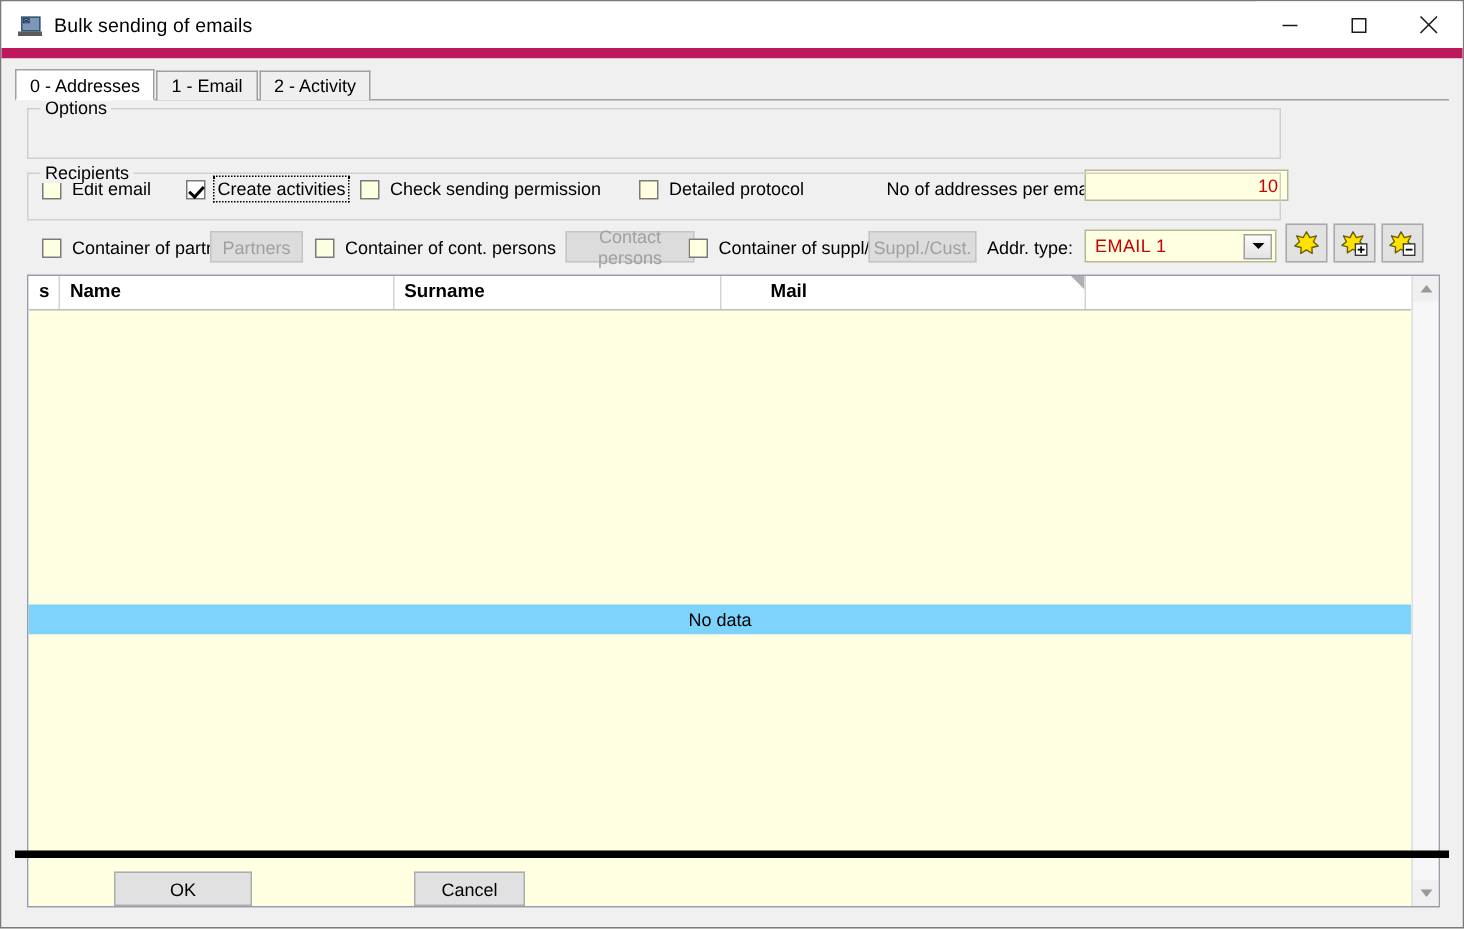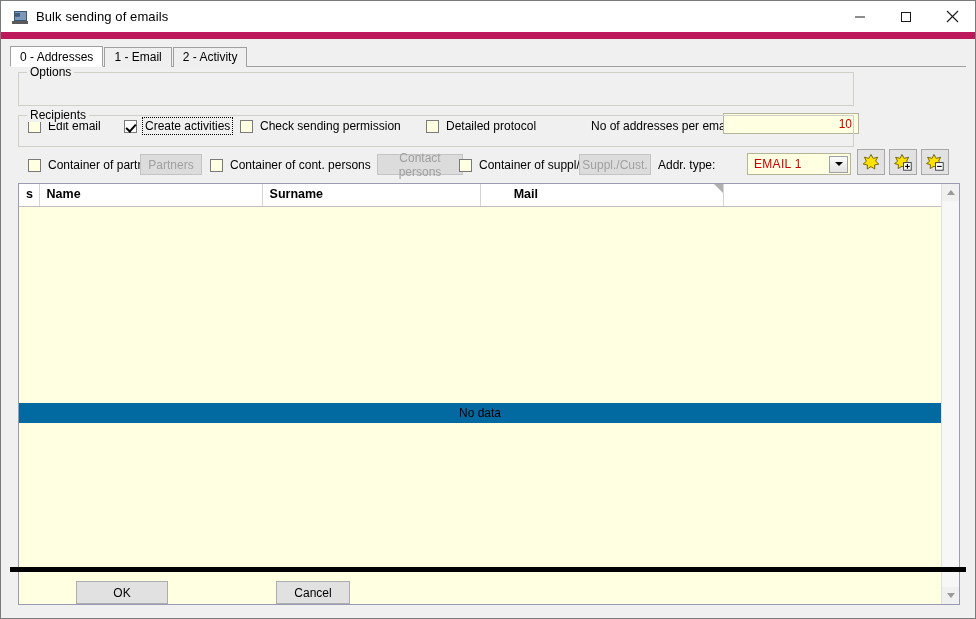--- a/index.html
+++ b/index.html
@@ -337,21 +337,21 @@
     width: 0; height: 0;
     border-top: 9px solid #b0b0b0;
     border-left: 9px solid transparent;
   }
   .grid-body-top {
     flex: 0 0 196px;
     background: #ffffe1;
   }
   .grid-nodata {
     flex: 0 0 20px;
-    background: #0369a1;
+    background: #7dd3fc;
     display: flex;
     align-items: center;
     justify-content: center;
     font-size: 12px;
     color: #000;
   }
   .grid-body-bot {
     flex: 1 1 auto;
     background: #ffffe1;
   }
@@ -489,21 +489,21 @@
     </div>
     <div class="btn disabled" style="left:364px; top:115px; width:86px; height:21px;margin-left:12px;">Contact persons</div>
 
     <div class="cb cb-clip" style="left:458px; top:118px; width:122px;">
       <div class="cb-box"></div>
       <span class="cb-label">Container of suppl/cu</span>
     </div>
     <div class="btn disabled" style="left:578px; top:115px; width:72px; height:21px;">Suppl./Cust.</div>
 
     <div class="label" style="left:657px; top:119px;">Addr. type:</div>
-    <div class="combo" style="left:746px; top:114px; width:104px; height:22px;">
+    <div class="combo" style="left:722px; top:114px; width:128px; height:22px;">
       <span class="combo-val">EMAIL 1</span>
       <span class="combo-btn">
           <span class="arrow-dn"></span>
         </span>
     </div>
 
     <div class="iconbtn" style="left:856px; top:110px;">
       <svg width="18" height="18" viewBox="0 0 18 18">
         <path d="M9 1.5 L11.2 5.4 L15.6 4.2 L13.6 8.2 L16.8 11 L12.6 12 L12.8 16 L9 13.6 L5.2 16 L5.4 12 L1.2 11 L4.4 8.2 L2.4 4.2 L6.8 5.4 Z" fill="#ffe200" stroke="#6b5a00" stroke-width="0.9" stroke-linejoin="round"></path>
       </svg>

